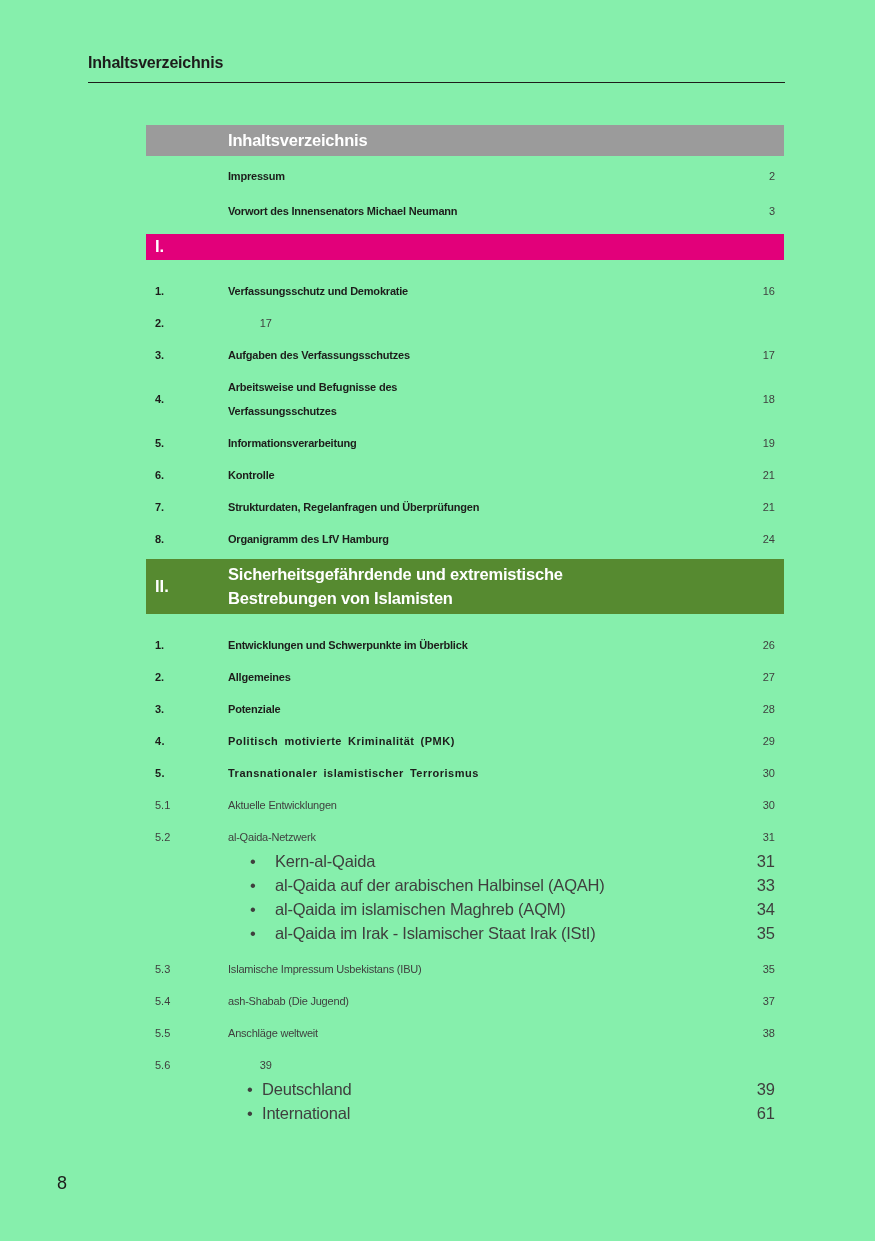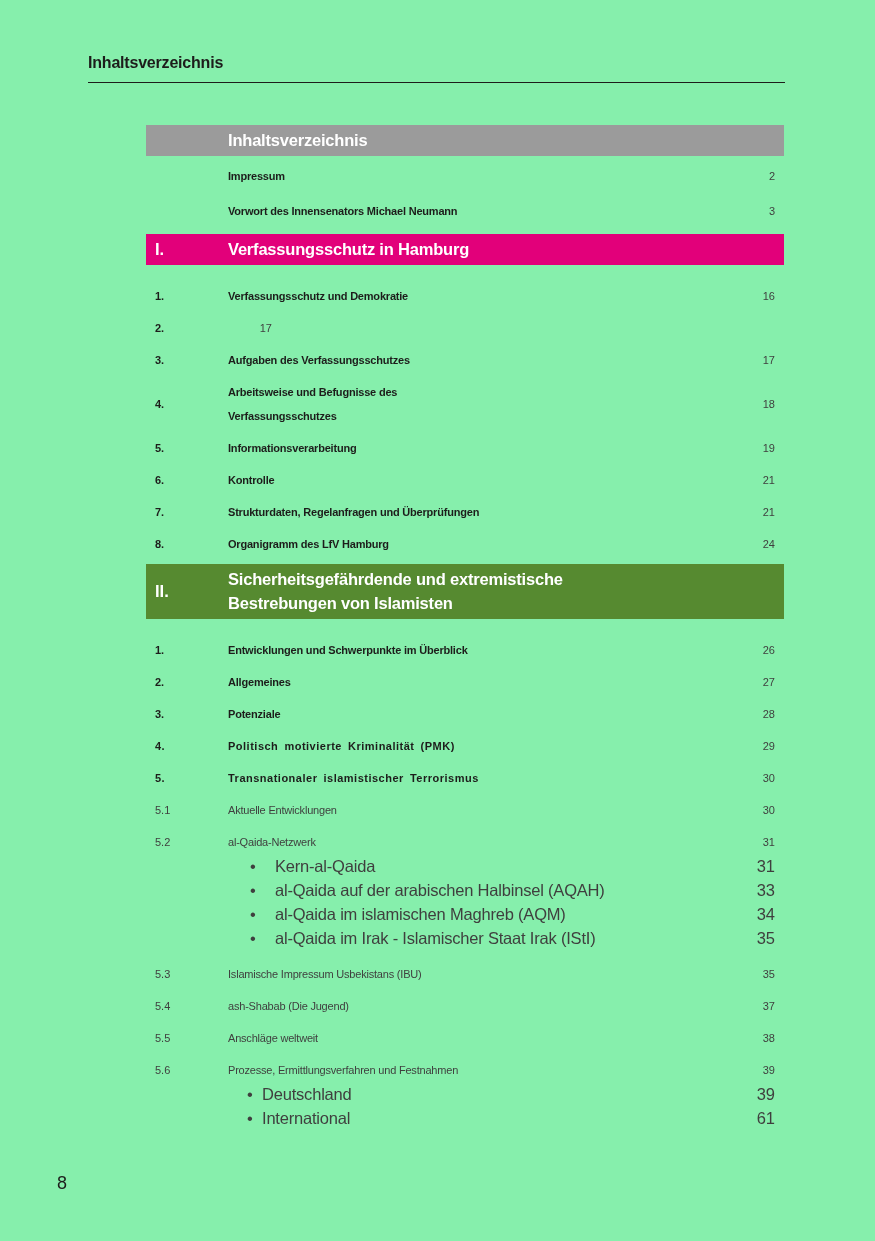--- a/index.html
+++ b/index.html
@@ -139,21 +139,20 @@
         </div>
         <div class="toc-row style-bold">
           <span class="col-num"></span>
           <div class="col-title">Vorwort des Innensenators Michael Neumann</div>
           <span class="col-page">3</span>
         </div>
       </div>
       <div class="toc-section section-1">
         <div class="section-bar bar-pink">
           <span class="col-num">I.</span>
-          <div class="col-title">Verfassungsschutz in Hamburg</div>
         </div>
         <div class="toc-row style-bold">
           <span class="col-num">1.</span>
           <div class="col-title">Verfassungsschutz und Demokratie</div>
           <span class="col-page">16</span>
         </div>
         <div class="toc-row style-bold">
           <span class="col-num">2.</span>
           <span class="col-page">17</span>
         </div>
@@ -266,21 +265,20 @@
           <div class="col-title">ash-Shabab (Die Jugend)</div>
           <span class="col-page">37</span>
         </div>
         <div class="toc-row style-regular">
           <span class="col-num">5.5</span>
           <div class="col-title">Anschläge weltweit</div>
           <span class="col-page">38</span>
         </div>
         <div class="toc-row style-regular">
           <span class="col-num">5.6</span>
-          <div class="col-title">Prozesse, Ermittlungsverfahren und Festnahmen</div>
           <span class="col-page">39</span>
         </div>
         <div class="sub-list sub-tight">
           <div class="sub-row">
             <span class="bullet">•</span>
             <div class="sub-title">Deutschland</div>
             <span class="col-page">39</span>
           </div>
           <div class="sub-row">
             <span class="bullet">•</span>

